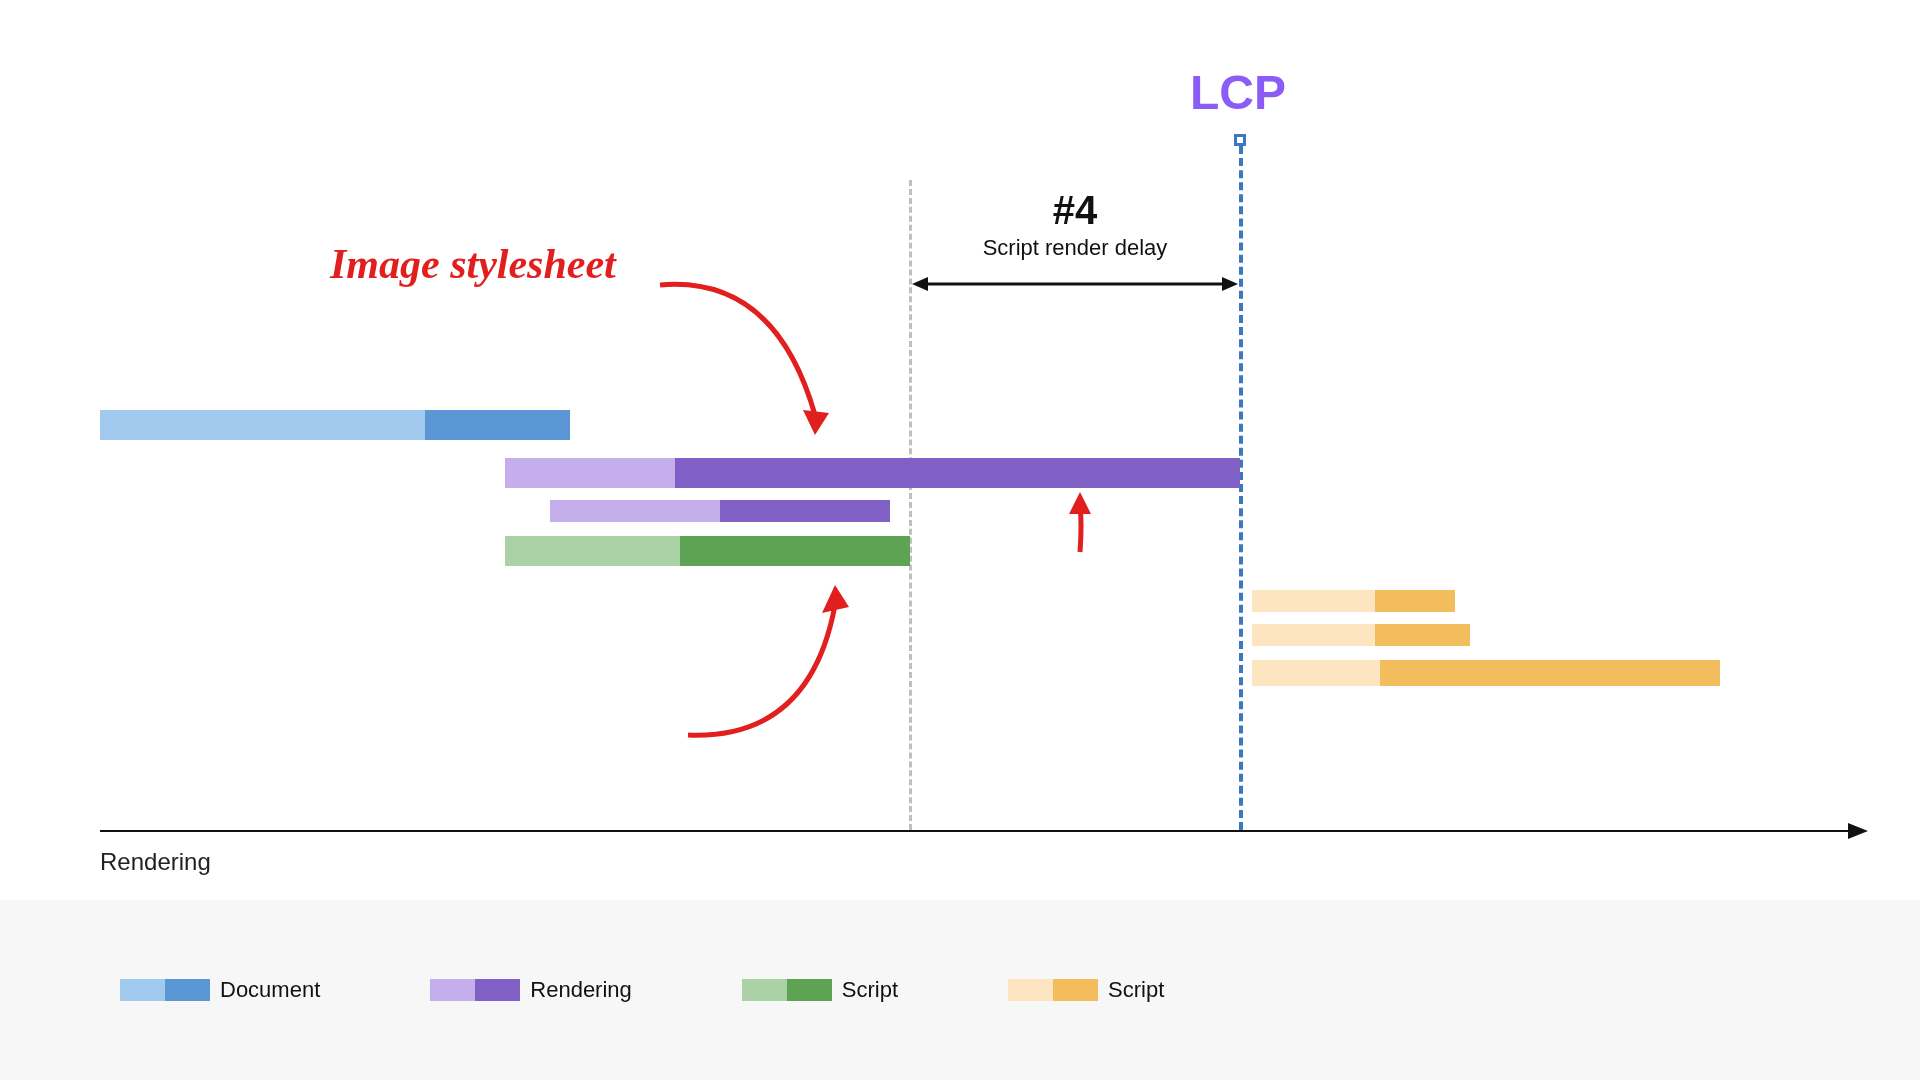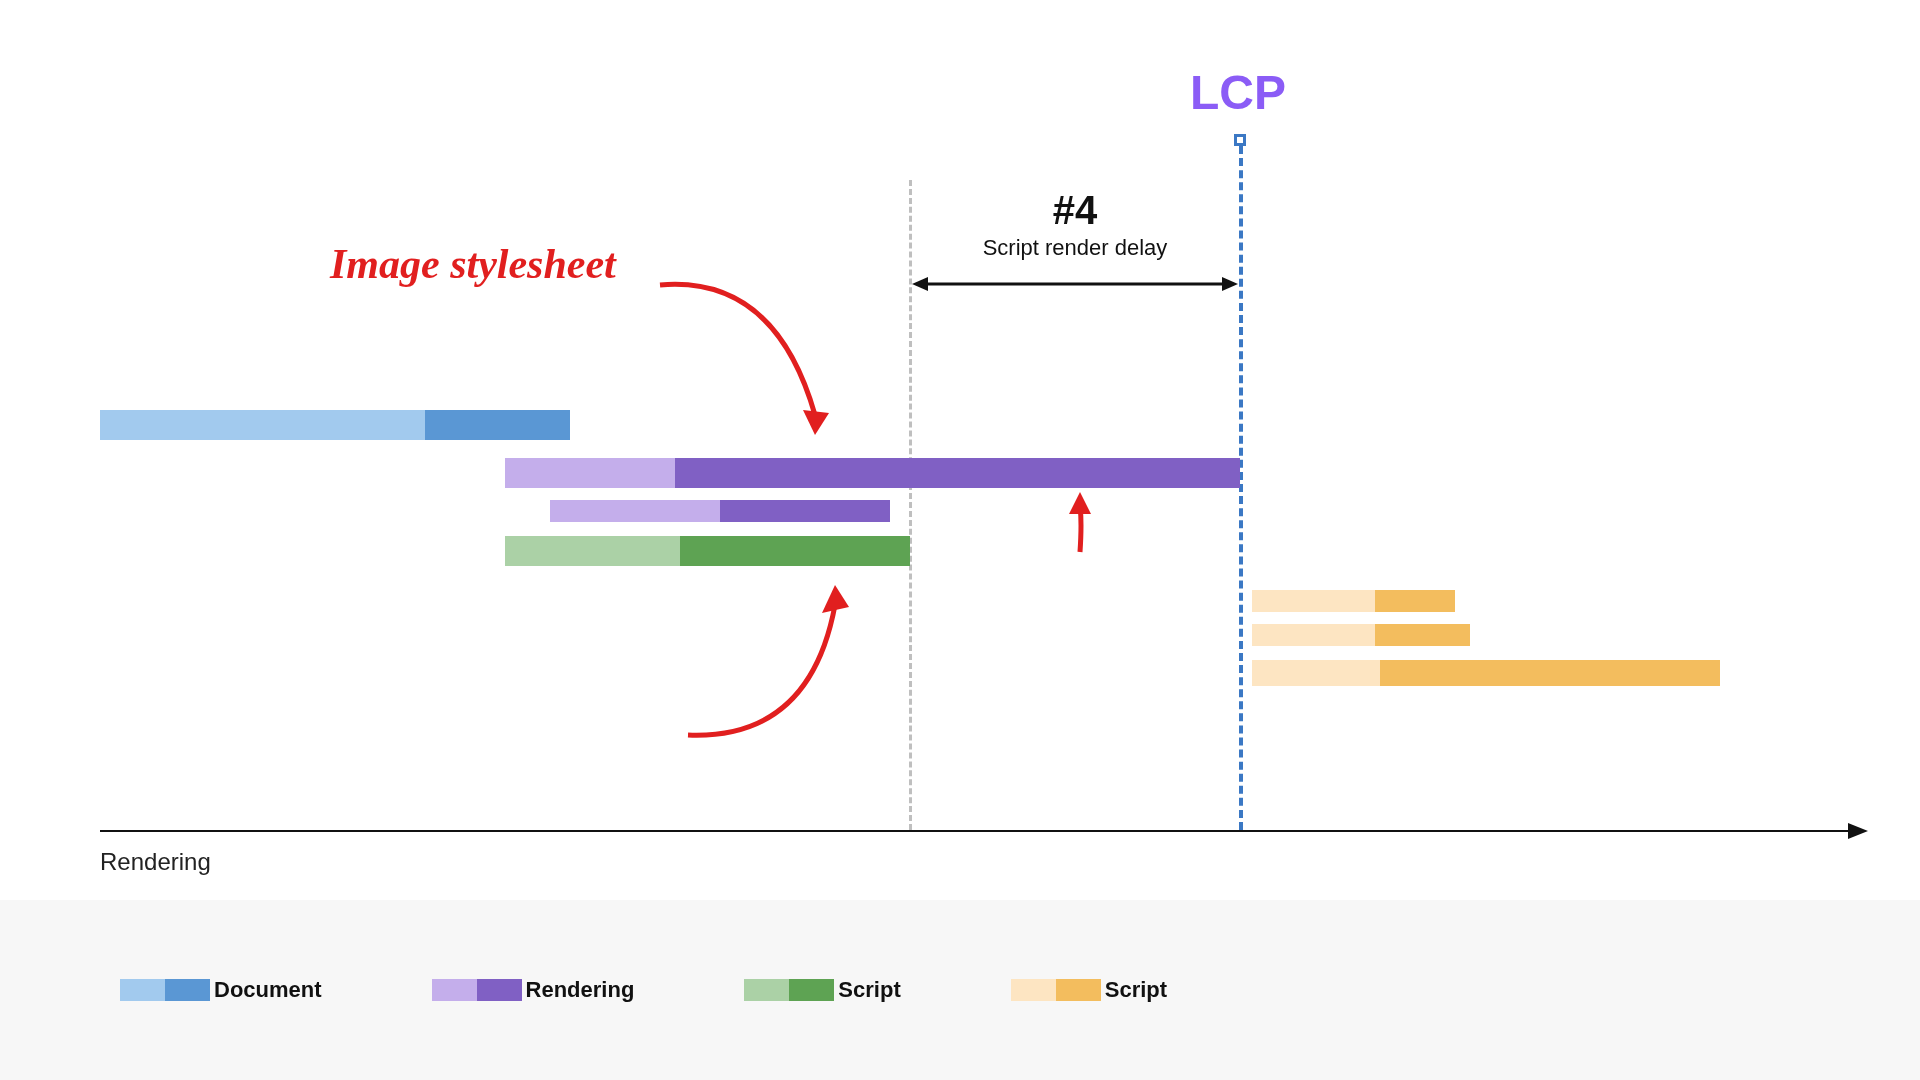--- a/index.html
+++ b/index.html
@@ -26,22 +26,22 @@
     bottom: 0;
     height: 180px;
     display: flex;
     align-items: center;
     gap: 110px;
     padding-left: 120px;
   }
   .legend-item {
     display: flex;
     align-items: center;
-    gap: 4px;
-    font-weight: 700;
+    gap: 10px;
+    font-weight: 400;
     font-size: 22px;
     color: #111;
   }
   .legend-swatch {
     width: 90px;
     height: 22px;
     display: flex;
   }
   .legend-swatch > div:first-child { flex: 1; }
   .legend-swatch > div:last-child { flex: 1; }

